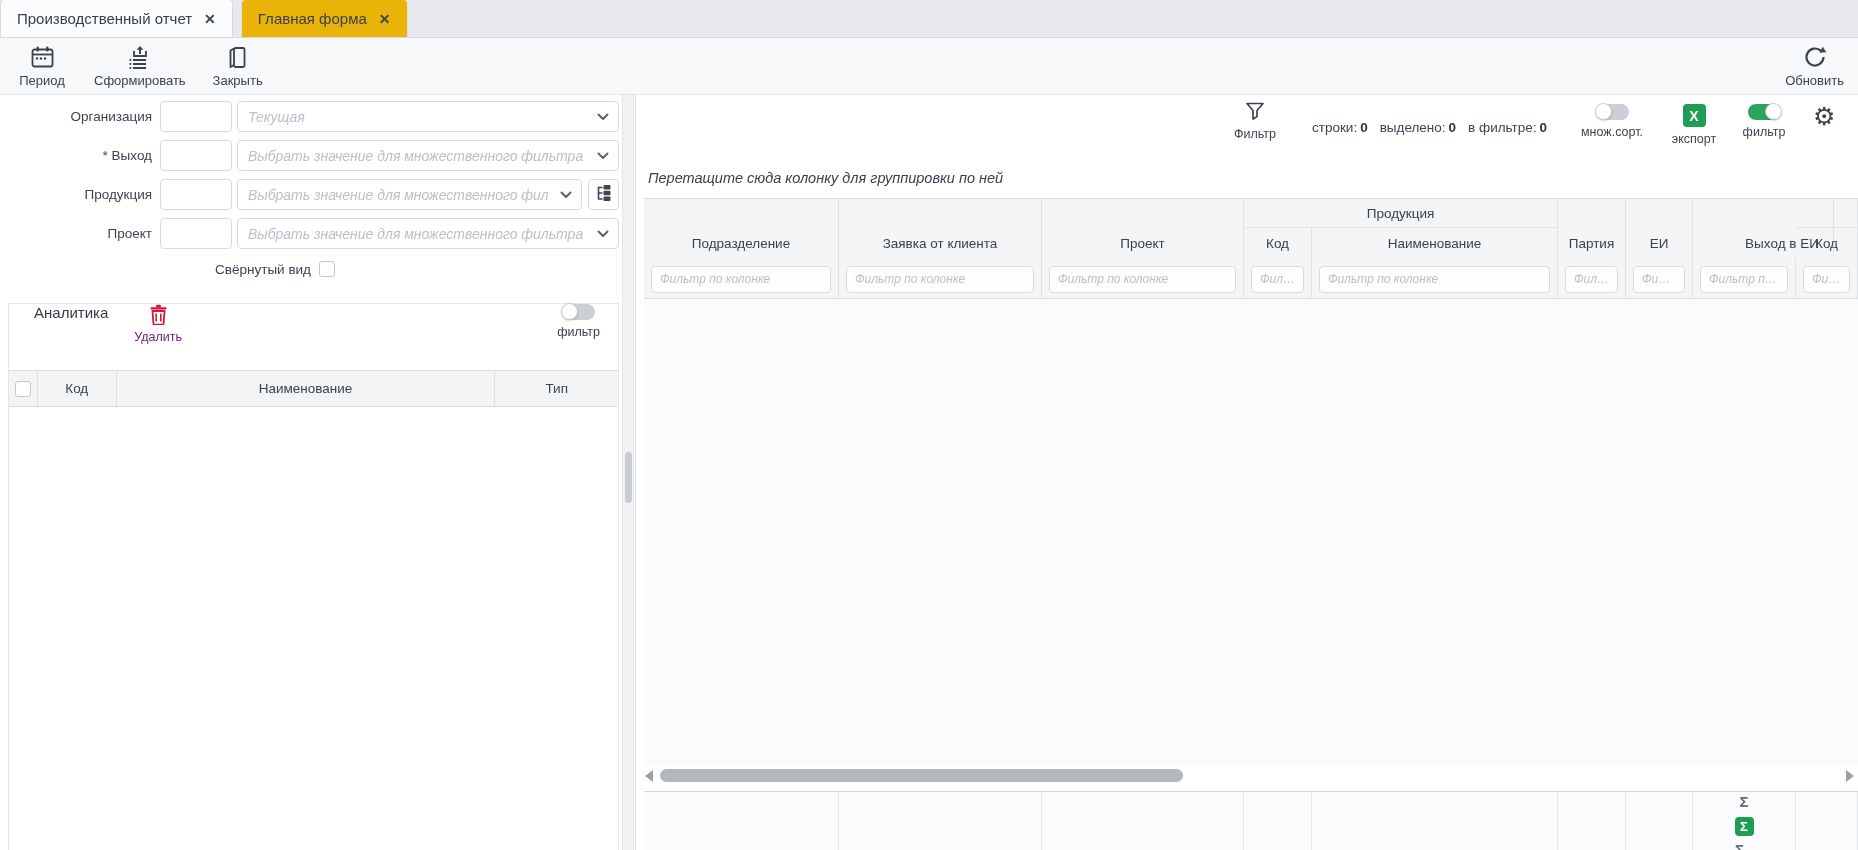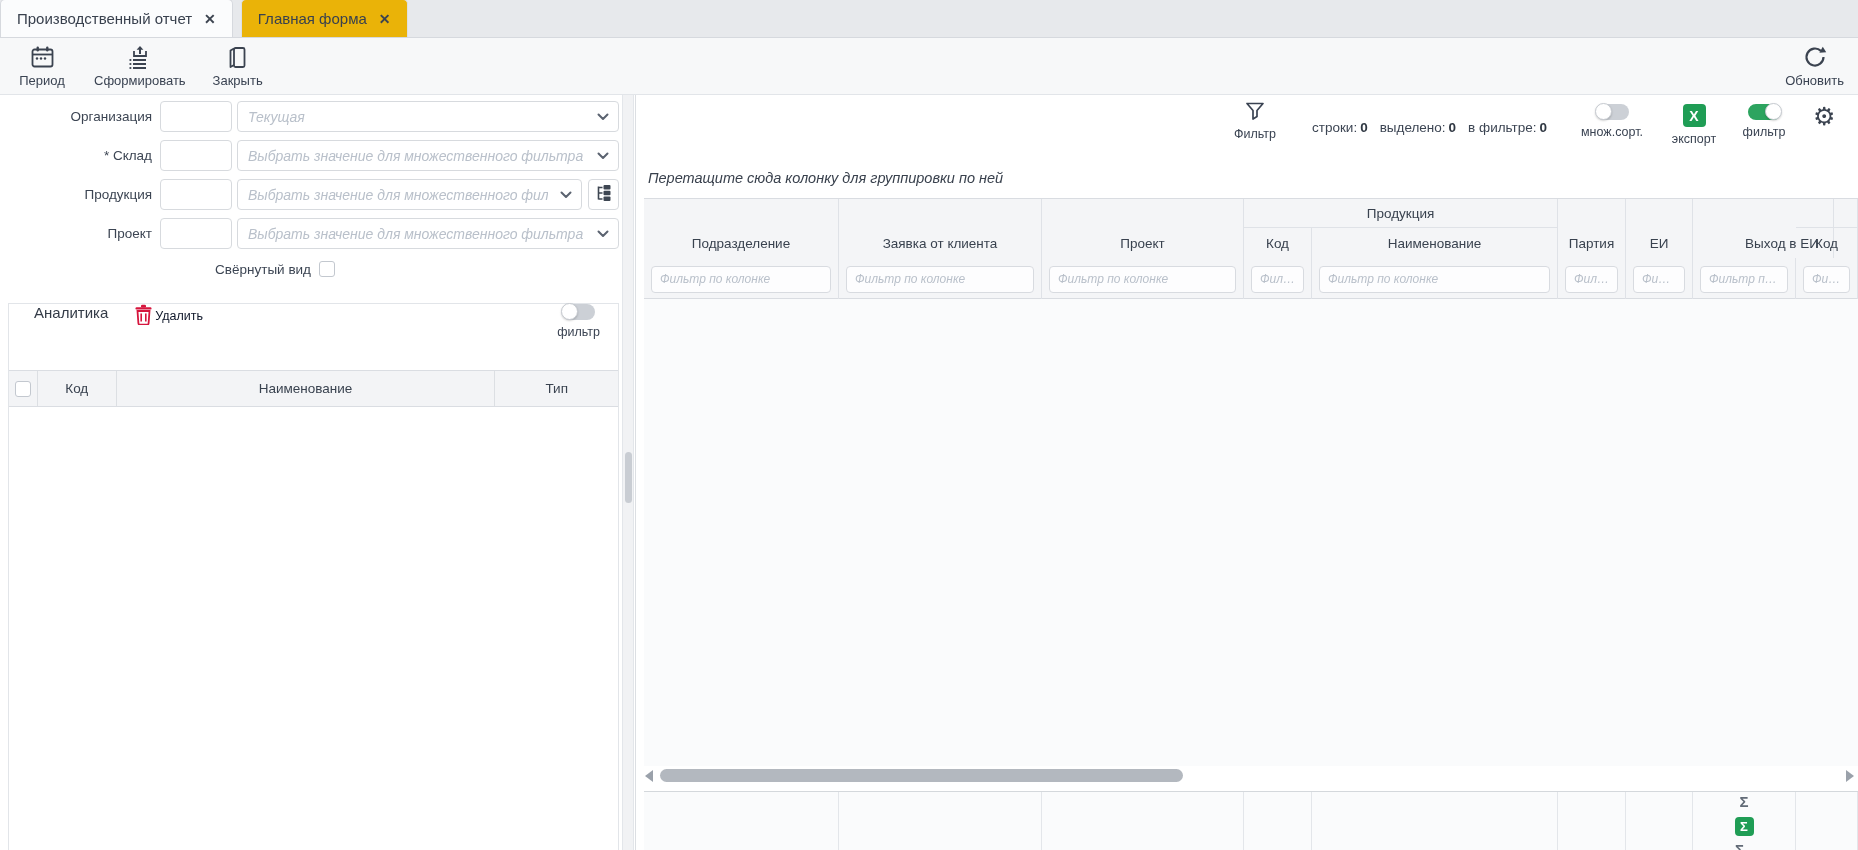--- a/index.html
+++ b/index.html
@@ -51,22 +51,22 @@
 
   .collapsed-row { position:absolute; top:166px; left:0; width:335px; display:flex;
     align-items:center; justify-content:flex-end; gap:8px; font-size:13.5px; color:#3c4553; }
   .cb { width:16px; height:16px; border:1px solid #c3c8cf; border-radius:3px; background:#fff; display:inline-block; }
 
   
   .analytics { position:absolute; left:8px; top:208px; width:611px; bottom:0;
     border:1px solid #e2e5e9; border-bottom:none; background:#fff; }
   .an-bar { height:66px; display:flex; align-items:flex-start; padding:0 18px 0 25px; }
   .an-title { font-size:15px; color:#333b47; }
-  .an-delete { margin-left:26px; display:flex; flex-direction:row; align-items:center; gap:2px;
-    font-size:12.5px; color:#0f172a; background:none; border:none; font-family:inherit; cursor:pointer; }
+  .an-delete { margin-left:26px; display:flex; flex-direction:column; align-items:center; gap:2px;
+    font-size:12.5px; color:#701a75; background:none; border:none; font-family:inherit; cursor:pointer; }
   .an-filter { margin-left:auto; display:flex; flex-direction:column; align-items:center; gap:5px;
     font-size:12.5px; color:#3a4352; }
   .an-header { height:37px; display:flex; align-items:stretch; border-top:1px solid #dadde2;
     border-bottom:1px solid #dadde2; background:#f3f4f6; font-size:13.5px; color:#39424f; }
   .an-cb-cell { width:29px; border-right:1px solid #dcdfe3; display:flex; align-items:center; justify-content:center; }
   .an-col { display:flex; align-items:center; justify-content:center; border-right:1px solid #dcdfe3; }
   .an-col:last-child { border-right:none; }
   .an-body { position:absolute; top:104px; left:0; right:0; bottom:0; background:#fff; }
 
   
@@ -215,21 +215,21 @@
         <input placeholder="Текущая" style="">
         <span class="chev">
             <svg width="12" height="8" viewBox="0 0 12 8">
               <path d="M1.5 1.5 L6 6 L10.5 1.5" fill="none" stroke="#5b6370" stroke-width="2" stroke-linecap="round" stroke-linejoin="round"></path>
             </svg>
           </span>
       </div>
     </div>
 
     <div class="field-row" style="top:45px">
-      <span class="f-label">* Склад</span>
+      <span class="f-label">* Выход</span>
       <input class="mini" style="">
       <div class="combo">
         <input placeholder="Выбрать значение для множественного фильтра" style="">
         <span class="chev">
             <svg width="12" height="8" viewBox="0 0 12 8">
               <path d="M1.5 1.5 L6 6 L10.5 1.5" fill="none" stroke="#5b6370" stroke-width="2" stroke-linecap="round" stroke-linejoin="round"></path>
             </svg>
           </span>
       </div>
     </div>

